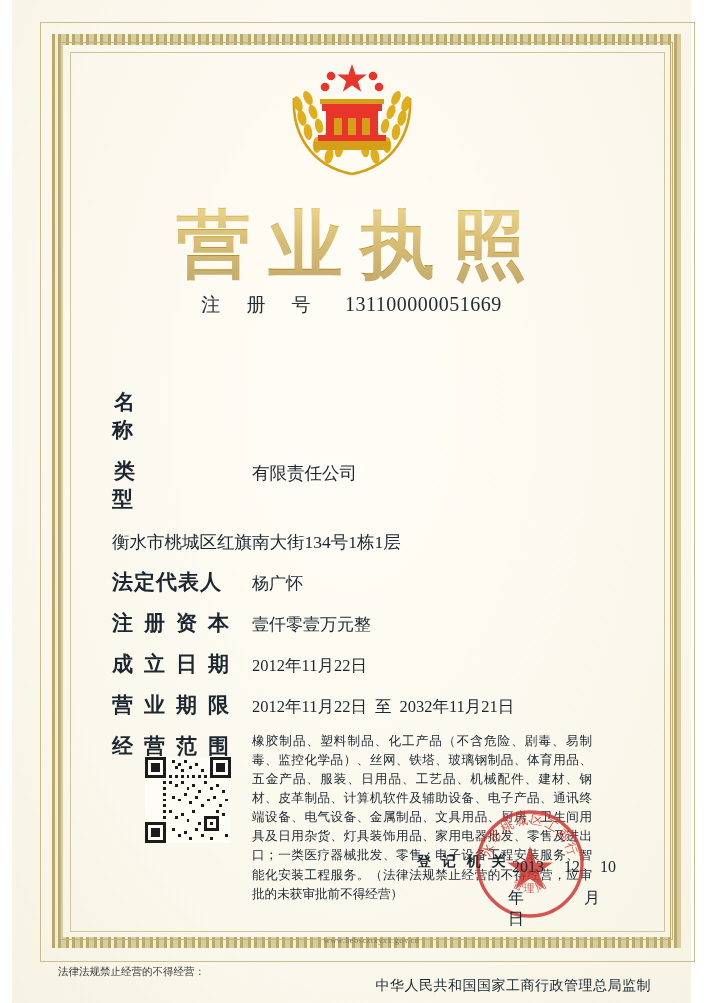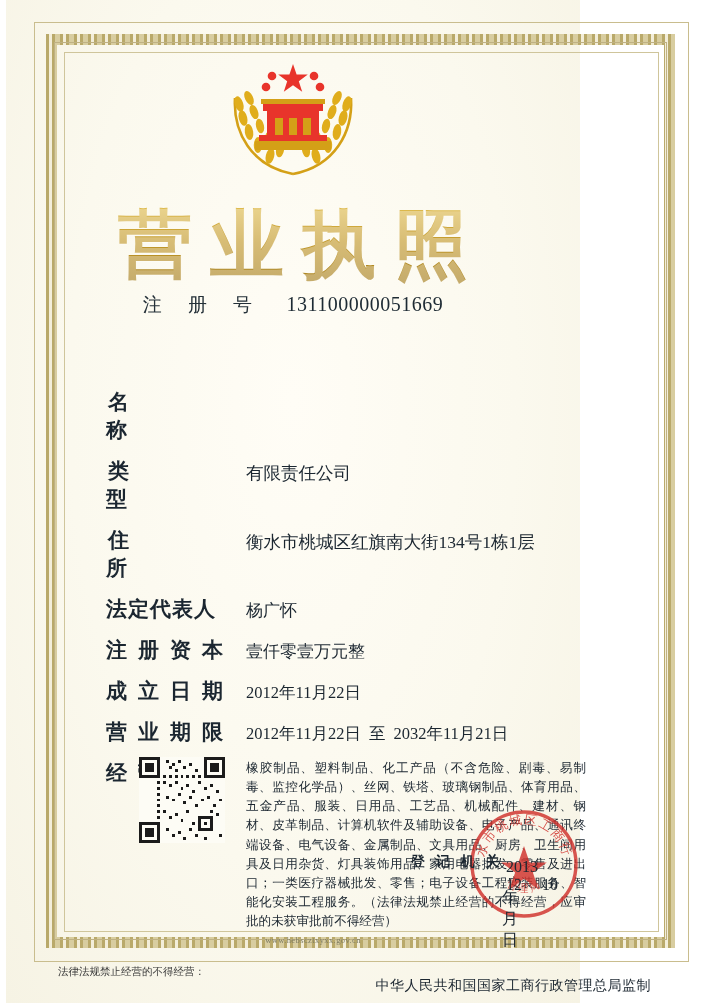--- a/index.html
+++ b/index.html
@@ -11,22 +11,22 @@
     width: 709px;
     height: 1003px;
     position: relative;
     font-family: "Liberation Sans", sans-serif;
     overflow: hidden;
   }
 
   
   #certificate {
     position: absolute;
-    left: 6px; top: 0;
-    width: 574px;
+    left: 12px; top: 0;
+    width: 679px;
     height: 1003px;
     background: #fdfcf5;
     background-image:
       radial-gradient(ellipse at 50% 40%, #fffdf6 0%, #fbf9ee 55%, #f6f3e4 100%);
   }
 
   
   .rule-outer {
     position: absolute;
     left: 28px; top: 22px;
@@ -336,21 +336,20 @@
     <div class="field">
       <div class="f-label spread2">名　　称</div>
     </div>
 
     <div class="field">
       <div class="f-label spread2">类　　型</div>
       <div class="f-value big">有限责任公司</div>
     </div>
 
     <div class="field">
-      <div class="f-label spread2">住　　所</div>
       <div class="f-value big">衡水市桃城区红旗南大街134号1栋1层</div>
     </div>
 
     <div class="field">
       <div class="f-label tight">法定代表人</div>
       <div class="f-value">杨广怀</div>
     </div>
 
     <div class="field">
       <div class="f-label spread3">注册资本</div>

